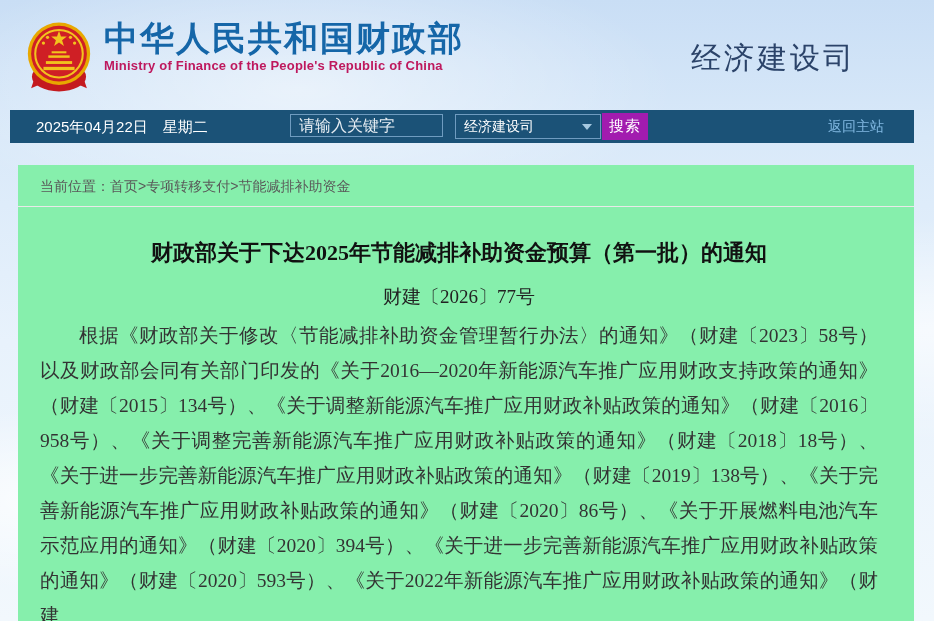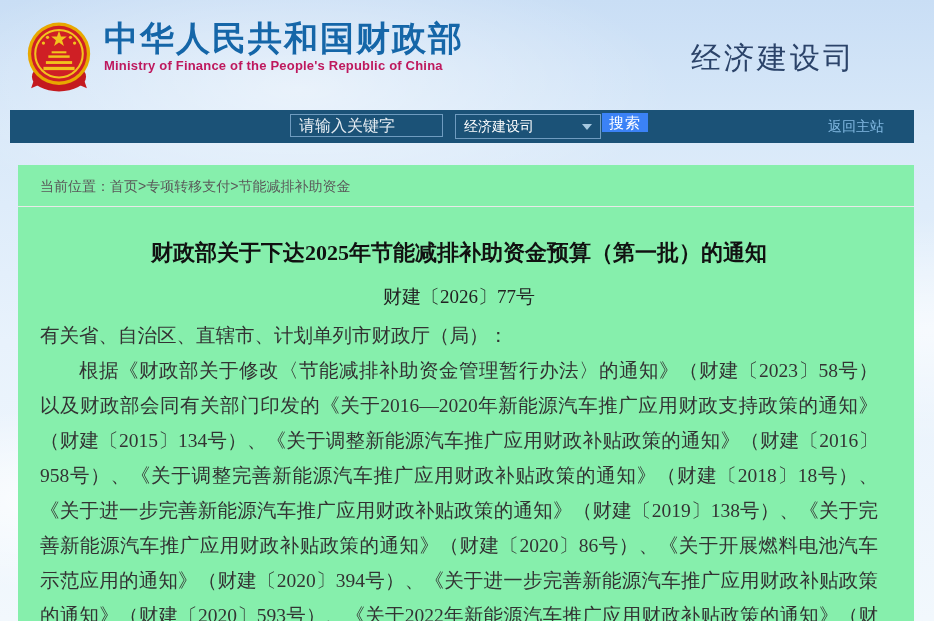--- a/index.html
+++ b/index.html
@@ -30,22 +30,22 @@
   }
   .nav-search-input::placeholder{color:#f2f6fa;opacity:.95;}
   .nav-select{
     position:absolute;left:445px;top:4px;width:128px;height:23px;
     border:1px solid #6f9cc0;color:#fff;font-size:14px;
     display:flex;align-items:center;justify-content:space-between;
     padding:0 8px;cursor:pointer;
   }
   .chevron{width:0;height:0;border-left:5px solid transparent;border-right:5px solid transparent;border-top:6px solid #a5c8e0;}
   .nav-search-btn{
-    position:absolute;left:592px;top:3px;width:46px;height:19px;
-    background:#3b82f6;color:#fff;border:none;font-size:15px;cursor:pointer;
+    position:absolute;left:592px;top:3px;width:46px;height:27px;
+    background:#a21caf;color:#fff;border:none;font-size:15px;cursor:pointer;
     font-family:"Liberation Sans","DejaVu Sans",sans-serif;letter-spacing:1px;
   }
   .nav-home-link{position:absolute;right:30px;top:0;height:33px;line-height:33px;color:#82b9e3;font-size:14px;text-decoration:none;cursor:pointer;}
   
   .panel{position:absolute;left:18px;top:165px;width:896px;height:456px;background:#86efac;overflow:hidden;}
   .breadcrumb{padding:13px 0 10px 22px;font-size:14px;color:#595959;border-bottom:1px solid #e9e9e9;}
   .breadcrumb .crumb{color:#595959;cursor:pointer;}
   .article{padding:0 36px 0 22px;font-family:"Liberation Serif","DejaVu Serif",serif;}
   .article-title{margin:30px 0 0 0;text-align:center;font-size:22px;font-weight:bold;color:#111;line-height:32px;}
   .doc-number{margin:13px 0 0 0;text-align:center;font-size:19px;color:#222;line-height:30px;}
@@ -75,34 +75,34 @@
     <rect x="41" y="43" width="18" height="2.5" fill="#f2c31d"></rect>
   </svg>
   <div class="brand">
     <div class="brand-title">中华人民共和国财政部</div>
     <div class="brand-sub">Ministry of Finance of the People's Republic of China</div>
   </div>
   <div class="dept-name">经济建设司</div>
 </div>
 
 <div class="navbar">
+  <div class="nav-date">2025年04月22日　星期二</div>
   <input class="nav-search-input" type="text" placeholder="请输入关键字" style="">
   <div class="nav-select">
     <span>经济建设司</span>
     <span class="chevron"></span>
   </div>
   <button class="nav-search-btn">搜索</button>
   <a class="nav-home-link">返回主站</a>
 </div>
 
 <div class="panel">
   <div class="breadcrumb">
     <span>当前位置：</span><span class="crumb">首页</span><span>&gt;</span><span class="crumb">专项转移支付</span><span>&gt;</span><span class="crumb">节能减排补助资金</span>
   </div>
   <div class="article">
     <h1 class="article-title">财政部关于下达2025年节能减排补助资金预算（第一批）的通知</h1>
     <div class="doc-number">财建〔2026〕77号</div>
     <div class="body-text">
-      <p>有关省、自治区、直辖市、计划单列市财政厅（局）：</p>
       <p class="indent">根据《财政部关于修改〈节能减排补助资金管理暂行办法〉的通知》（财建〔2023〕58号）以及财政部会同有关部门印发的《关于2016—2020年新能源汽车推广应用财政支持政策的通知》（财建〔2015〕134号）、《关于调整新能源汽车推广应用财政补贴政策的通知》（财建〔2016〕958号）、《关于调整完善新能源汽车推广应用财政补贴政策的通知》（财建〔2018〕18号）、《关于进一步完善新能源汽车推广应用财政补贴政策的通知》（财建〔2019〕138号）、《关于完善新能源汽车推广应用财政补贴政策的通知》（财建〔2020〕86号）、《关于开展燃料电池汽车示范应用的通知》（财建〔2020〕394号）、《关于进一步完善新能源汽车推广应用财政补贴政策的通知》（财建〔2020〕593号）、《关于2022年新能源汽车推广应用财政补贴政策的通知》（财建</p>
     </div>
   </div>
 </div>
 
 </body></html>

